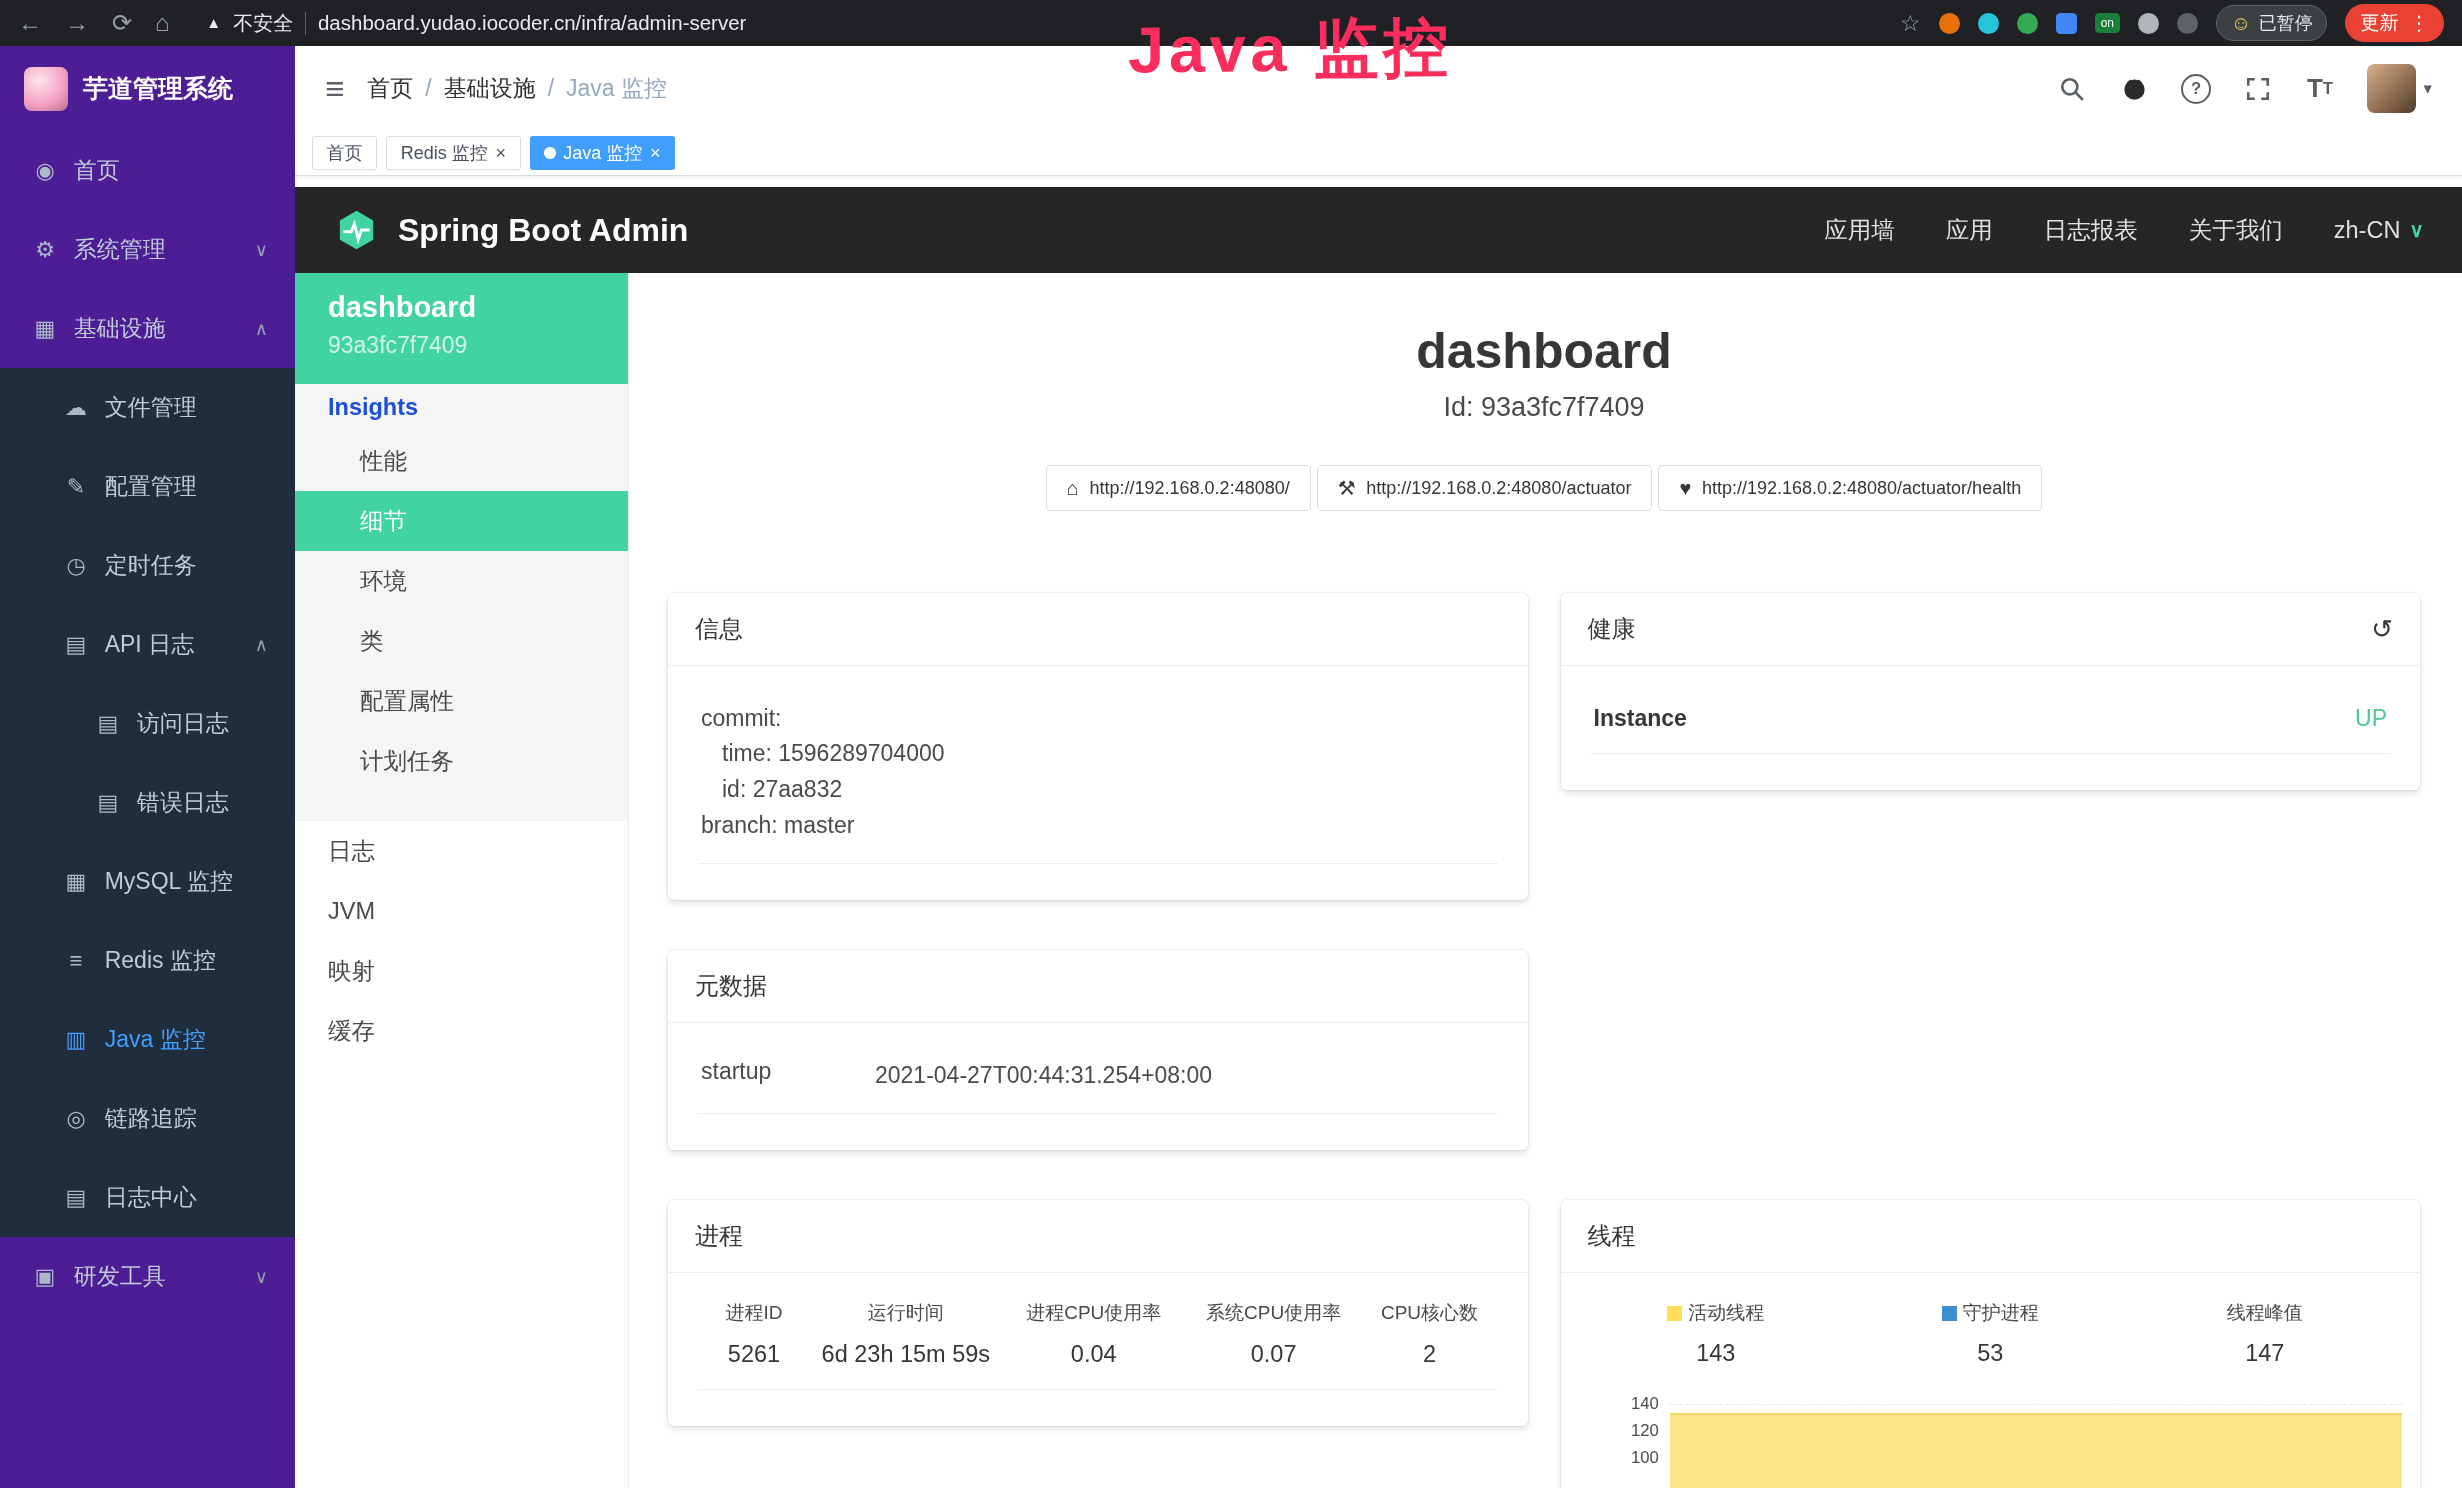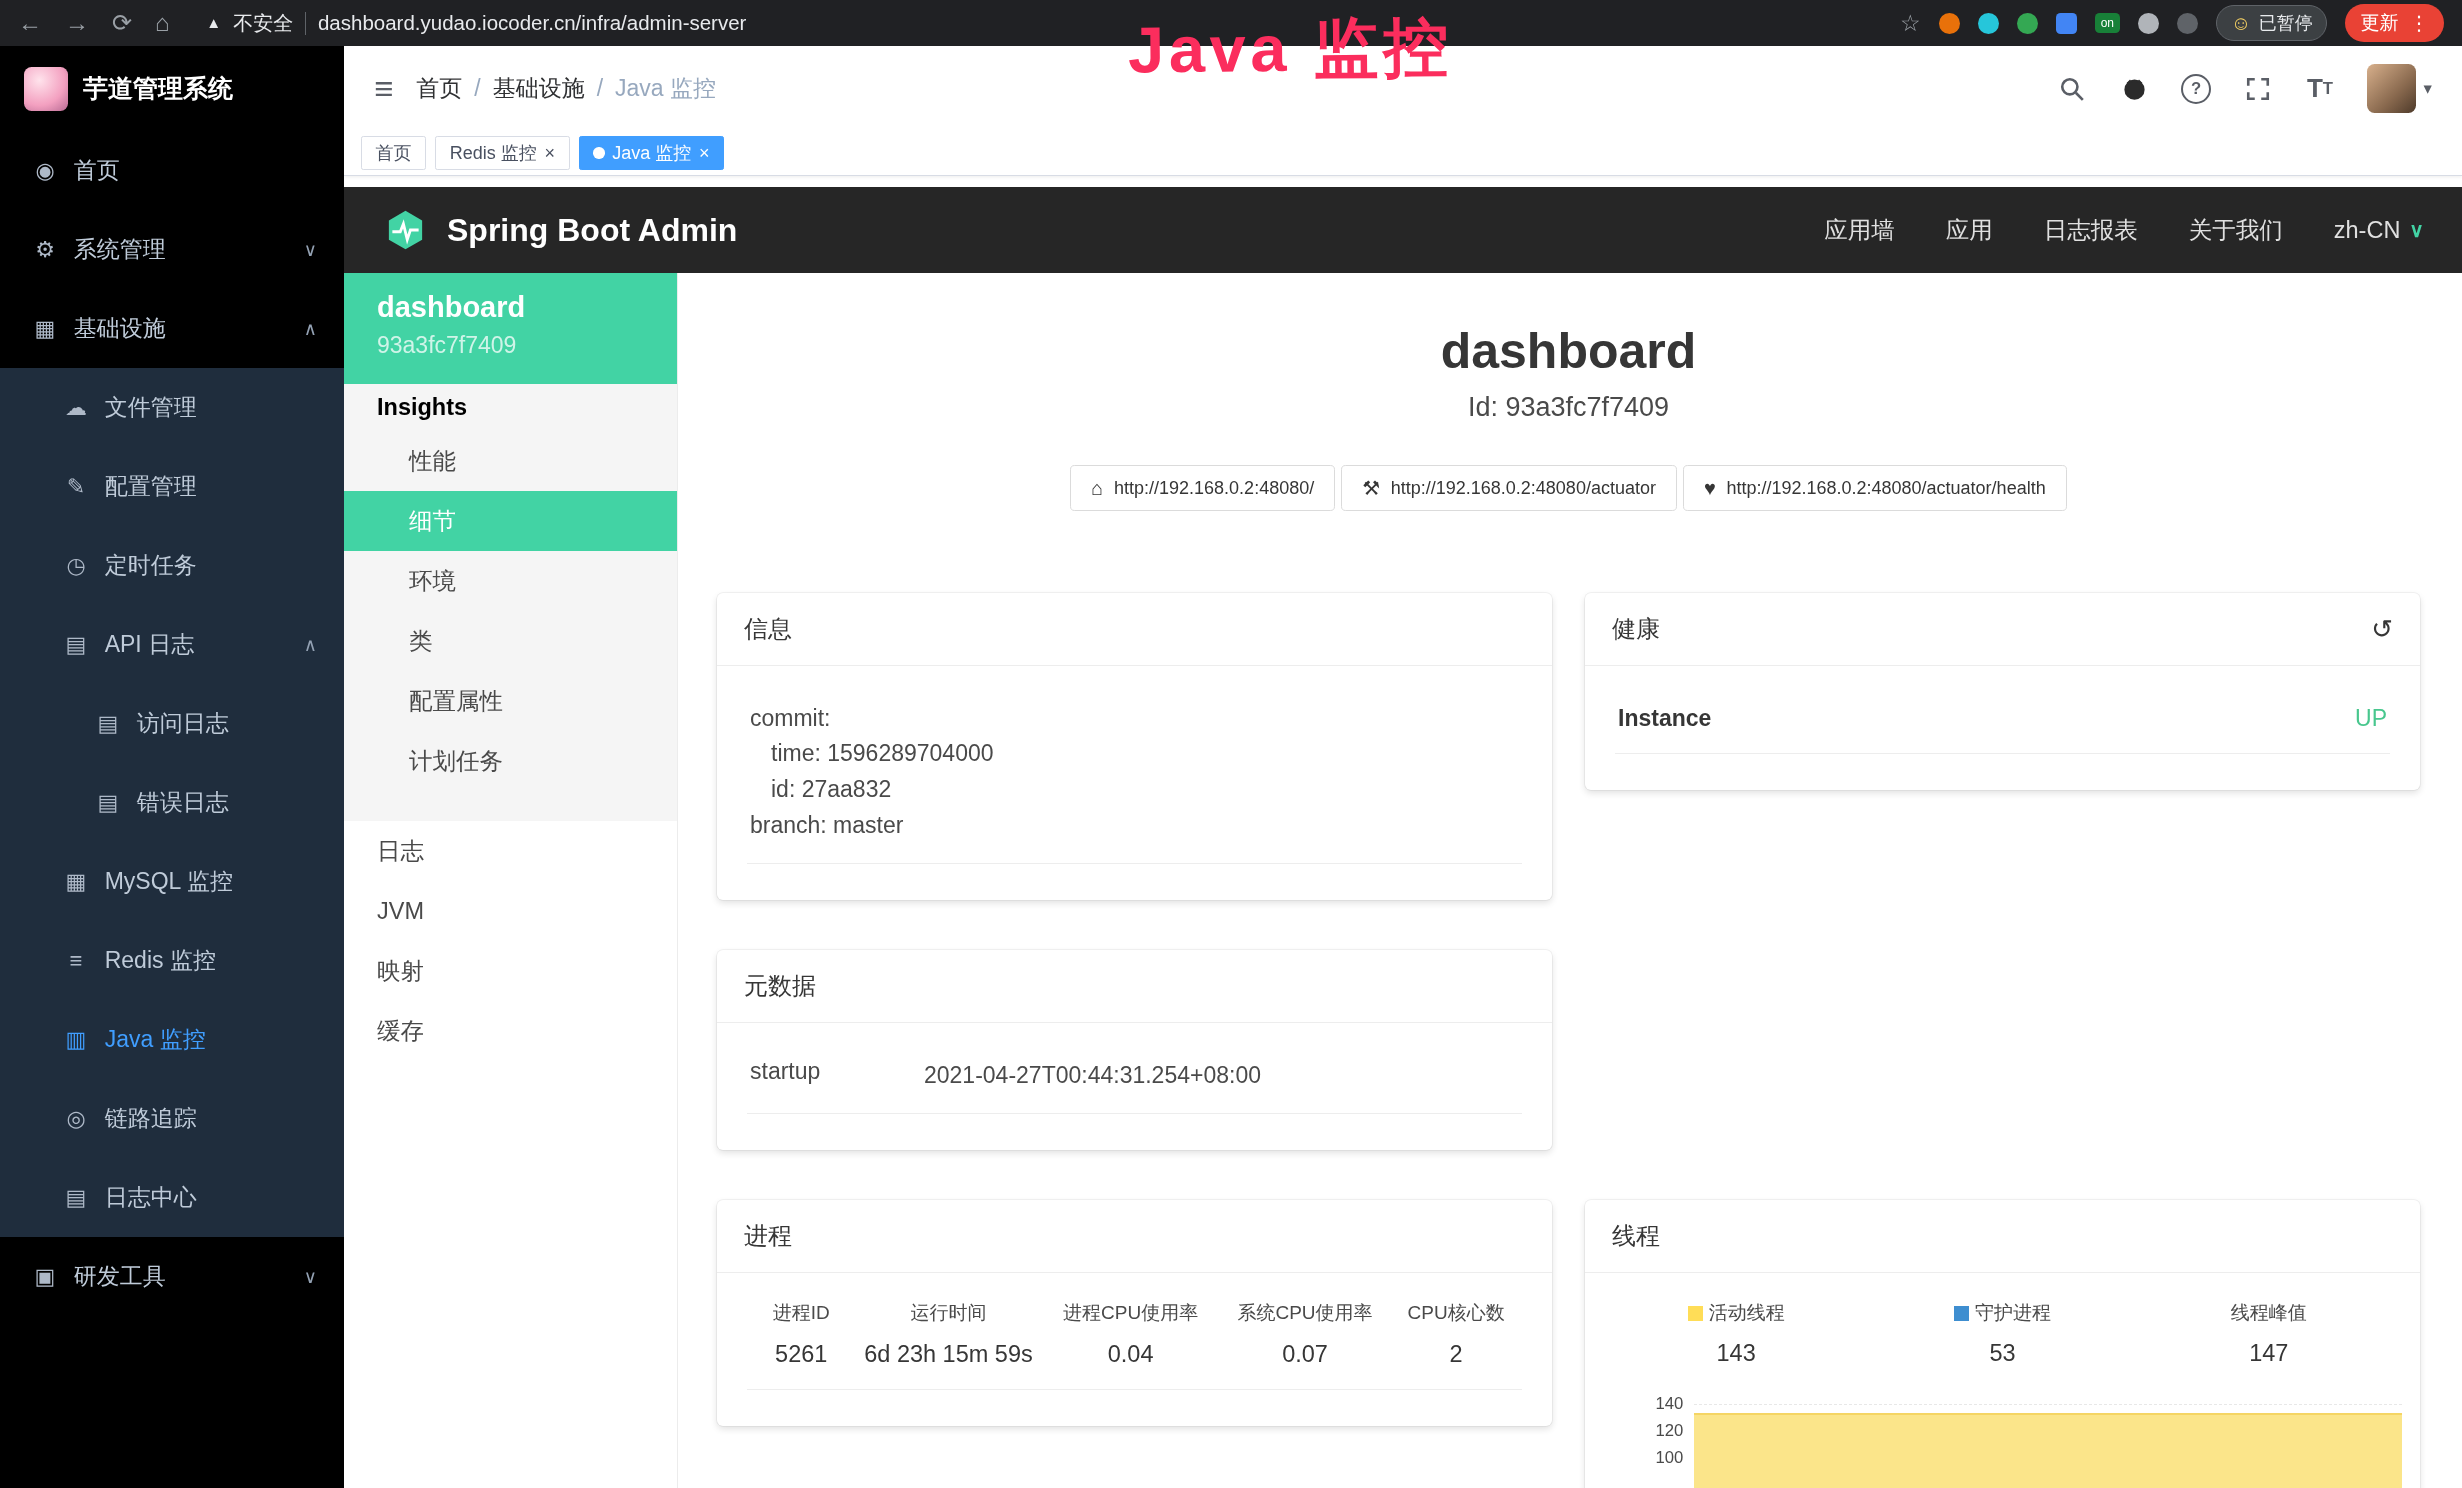--- a/index.html
+++ b/index.html
@@ -24,21 +24,21 @@
   .paused-pill{display:flex;align-items:center;gap:7.6px;background:#3c4043;border:0.8px solid #5f6368;
                border-radius:758px;padding:4.6px 13.7px;}
   .smiley{color:#fdd663;font-size:20px;}
   .paused-txt{font-size:18px;color:#e8eaed;}
   .update-btn{display:flex;align-items:center;gap:10.6px;background:#e94235;color:#fff;
               border-radius:758px;padding:6px 15px;font-size:19px;}
   .update-dots{font-size:20px;}
 
   
   .app{display:flex;height:1443px;}
-  .app-sidebar{width:344px;flex-shrink:0;background:#000000;color:#bfcbd9;}
+  .app-sidebar{width:295px;flex-shrink:0;background:#4c1d95;color:#bfcbd9;}
   .logo-row{height:85px;display:flex;align-items:center;padding-left:24px;gap:15px;}
   .logo-avatar{width:44px;height:44px;border-radius:7.6px;
                background:radial-gradient(circle at 35% 30%,#ffe3ec,#f3a0c0 60%,#b76a93);}
   .logo-title{font-size:25px;font-weight:bold;color:#fff;}
   .s-item{height:79px;display:flex;align-items:center;font-size:23px;color:#bfcbd9;cursor:pointer;}
   .s-item .s-ico{width:30px;margin-right:13.7px;font-size:22px;text-align:center;color:#aeb9c8;}
   .s-item .s-chev{margin-left:auto;margin-right:27px;font-size:18px;color:#93a1b3;}
   .lvl1{padding-left:30px;}
   .lvl2{padding-left:61px;}
   .lvl3{padding-left:93px;}
@@ -84,21 +84,21 @@
   .locale{display:flex;align-items:center;gap:9px;}
   .locale-caret{color:#42d3a4;font-size:20px;font-weight:bold;}
 
   .sba-body{flex:1;display:flex;min-height:0;}
   .sba-sidebar{width:333px;flex-shrink:0;background:#fff;border-right:0.8px solid #ececec;}
   .inst-header{height:111px;background:#42d3a4;color:#fff;padding:18px 0 0 33px;box-sizing:border-box;cursor:pointer;}
   .inst-name{font-size:29px;font-weight:bold;}
   .inst-id{font-size:23px;color:rgba(255,255,255,.75);margin-top:7.6px;}
   .insights-box{background:#f5f5f5;padding-bottom:30px;}
   .insights-label{height:47px;display:flex;align-items:center;padding-left:33px;
-                  font-size:23.5px;font-weight:bold;color:#000000;}
+                  font-size:23.5px;font-weight:bold;color:#1d4ed8;}
   .sb-item{height:60px;display:flex;align-items:center;padding-left:65px;font-size:23.5px;
            color:#4a4a4a;cursor:pointer;}
   .sb-item.active{background:#42d3a4;color:#fff;}
   .sb-root{height:60px;display:flex;align-items:center;padding-left:33px;font-size:23.5px;
            color:#4a4a4a;cursor:pointer;}
 
   .sba-content{flex:1;min-width:0;overflow:hidden;padding:0 42px 0 39px;background:#fff;}
   .page-title{text-align:center;font-size:50px;font-weight:bold;color:#363636;margin-top:49px;}
   .page-id{text-align:center;font-size:27px;color:#4a4a4a;margin-top:12px;}
   .links-row{display:flex;justify-content:center;gap:6px;margin-top:42px;}

